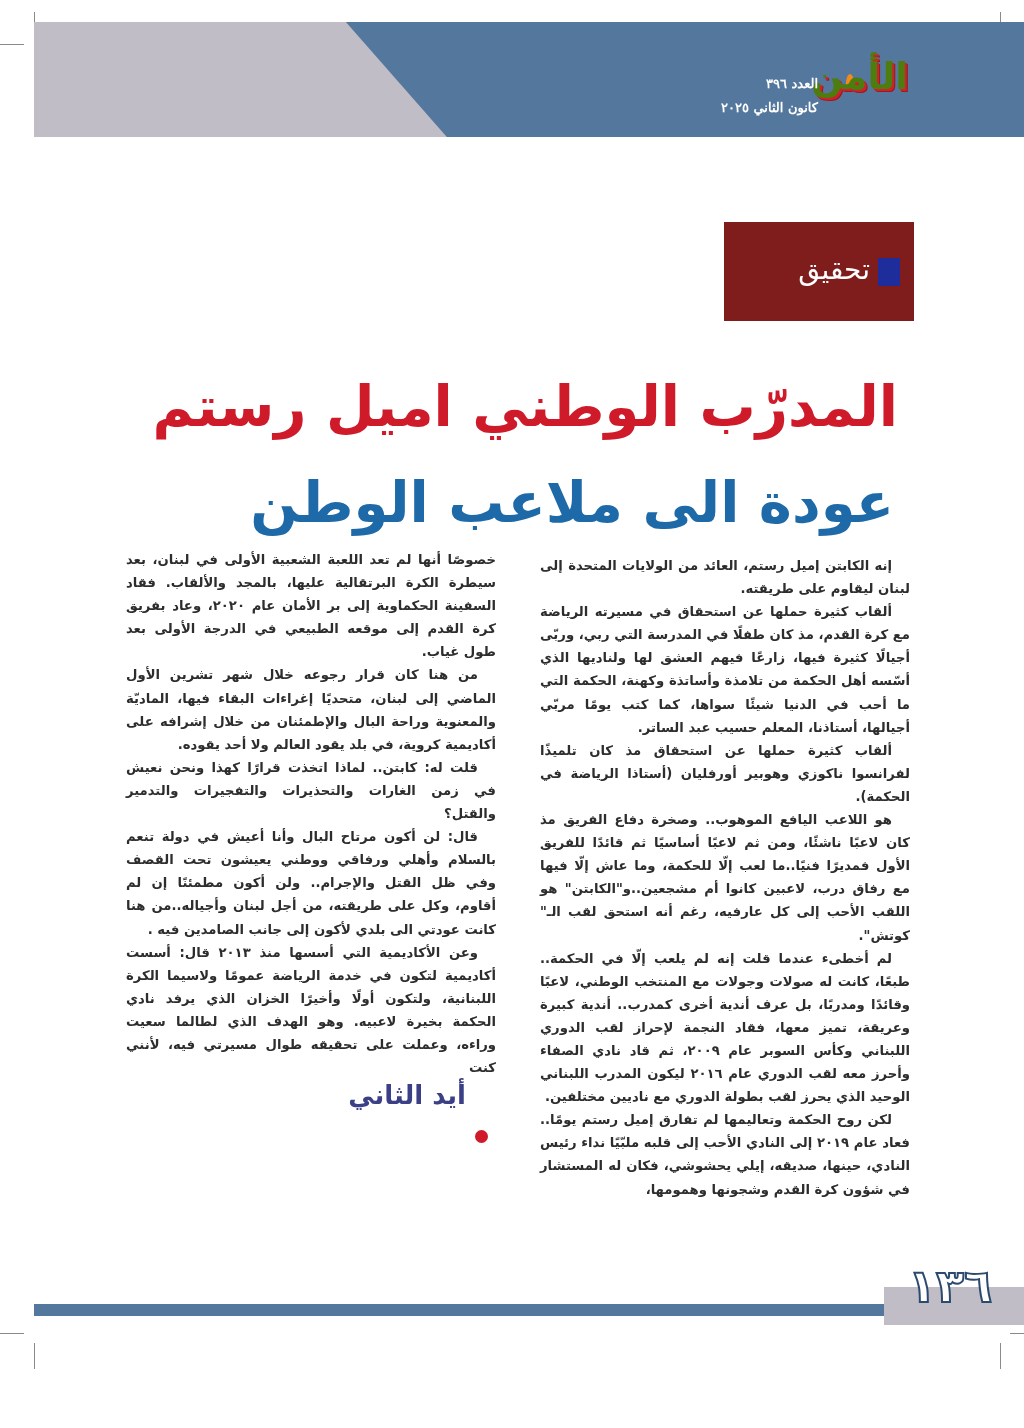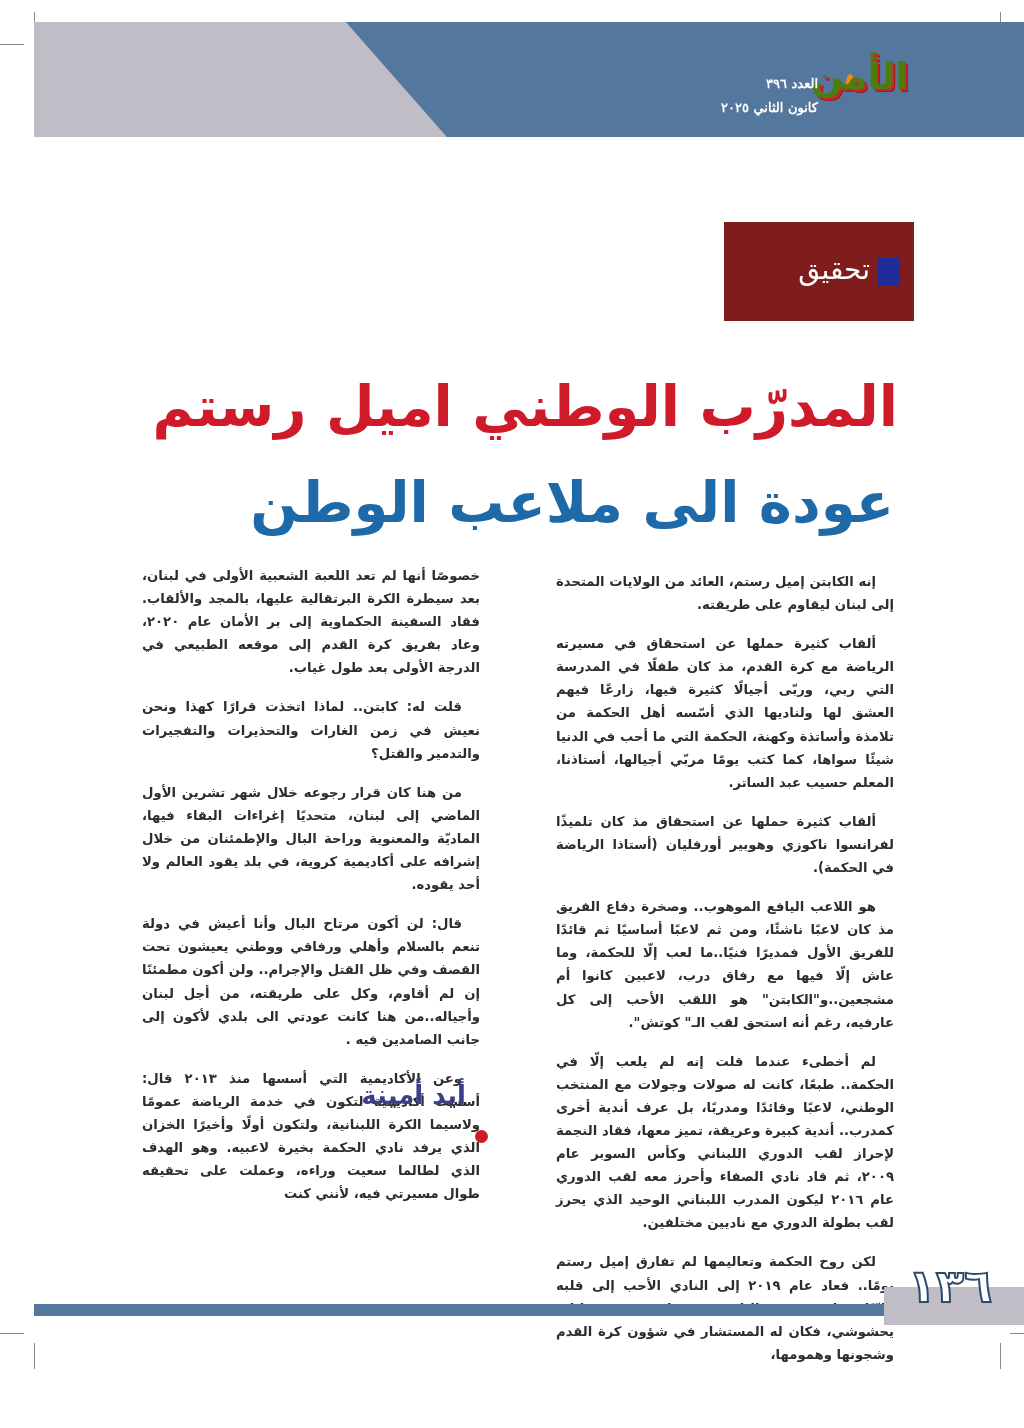--- a/index.html
+++ b/index.html
@@ -123,21 +123,21 @@
       position: absolute;
       width: 370px;
       font-family: "DejaVu Sans", sans-serif;
       font-weight: bold;
       font-size: 13.2px;
       line-height: 23.1px;
       color: #2d2d2d;
       text-align: justify;
     }
     .col p {
-      margin: 16px;
+      margin: 0;
       text-indent: 18px;
     }
     .col-right {
       left: 540px;
       top: 554px;
     }
     .col-left {
       left: 126px;
       top: 548px;
     }
@@ -234,29 +234,29 @@
   <p>إنه الكابتن إميل رستم، العائد من الولايات المتحدة إلى لبنان ليقاوم على طريقته.</p>
   <p>ألقاب كثيرة حملها عن استحقاق في مسيرته الرياضة مع كرة القدم، مذ كان طفلًا في المدرسة التي ربي، وربّى أجيالًا كثيرة فيها، زارعًا فيهم العشق لها ولناديها الذي أسّسه أهل الحكمة من تلامذة وأساتذة وكهنة، الحكمة التي ما أحب في الدنيا شيئًا سواها، كما كتب يومًا مربّي أجيالها، أستاذنا، المعلم حسيب عبد الساتر.</p>
   <p>ألقاب كثيرة حملها عن استحقاق مذ كان تلميذًا لفرانسوا ناكوزي وهوبير أورفليان (أستاذا الرياضة في الحكمة).</p>
   <p>هو اللاعب اليافع الموهوب.. وصخرة دفاع الفريق مذ كان لاعبًا ناشئًا، ومن ثم لاعبًا أساسيًا ثم قائدًا للفريق الأول فمديرًا فنيًا..ما لعب إلّا للحكمة، وما عاش إلّا فيها مع رفاق درب، لاعبين كانوا أم مشجعين..و"الكابتن" هو اللقب الأحب إلى كل عارفيه، رغم أنه استحق لقب الـ" كوتش".</p>
   <p>لم أخطىء عندما قلت إنه لم يلعب إلّا في الحكمة.. طبعًا، كانت له صولات وجولات مع المنتخب الوطني، لاعبًا وقائدًا ومدربًا، بل عرف أندية أخرى كمدرب.. أندية كبيرة وعريقة، تميز معها، فقاد النجمة لإحراز لقب الدوري اللبناني وكأس السوبر عام ٢٠٠٩، ثم قاد نادي الصفاء وأحرز معه لقب الدوري عام ٢٠١٦ ليكون المدرب اللبناني الوحيد الذي يحرز لقب بطولة الدوري مع ناديين مختلفين.</p>
   <p>لكن روح الحكمة وتعاليمها لم تفارق إميل رستم يومًا.. فعاد عام ٢٠١٩ إلى النادي الأحب إلى قلبه ملبّيًا نداء رئيس النادي، حينها، صديقه، إيلي يحشوشي، فكان له المستشار في شؤون كرة القدم وشجونها وهمومها،</p>
 </div>
 
 <div class="col col-left">
   <p style="text-indent:0;">خصوصًا أنها لم تعد اللعبة الشعبية الأولى في لبنان، بعد سيطرة الكرة البرتقالية عليها، بالمجد والألقاب. فقاد السفينة الحكماوية إلى بر الأمان عام ٢٠٢٠، وعاد بفريق كرة القدم إلى موقعه الطبيعي في الدرجة الأولى بعد طول غياب.</p>
+  <p>من هنا كان قرار رجوعه خلال شهر تشرين الأول الماضي إلى لبنان، متحديًا إغراءات البقاء فيها، الماديّة والمعنوية وراحة البال والإطمئنان من خلال إشرافه على أكاديمية كروية، في بلد يقود العالم ولا أحد يقوده.</p>
   <p>قلت له: كابتن.. لماذا اتخذت قرارًا كهذا ونحن نعيش في زمن الغارات والتحذيرات والتفجيرات والتدمير والقتل؟</p>
-  <p>من هنا كان قرار رجوعه خلال شهر تشرين الأول الماضي إلى لبنان، متحديًا إغراءات البقاء فيها، الماديّة والمعنوية وراحة البال والإطمئنان من خلال إشرافه على أكاديمية كروية، في بلد يقود العالم ولا أحد يقوده.</p>
   <p>قال: لن أكون مرتاح البال وأنا أعيش في دولة تنعم بالسلام وأهلي ورفاقي ووطني يعيشون تحت القصف وفي ظل القتل والإجرام.. ولن أكون مطمئنًا إن لم أقاوم، وكل على طريقته، من أجل لبنان وأجياله..من هنا كانت عودتي الى بلدي لأكون إلى جانب الصامدين فيه .</p>
   <p>وعن الأكاديمية التي أسسها منذ ٢٠١٣ قال: أسست أكاديمية لتكون في خدمة الرياضة عمومًا ولاسيما الكرة اللبنانية، ولتكون أولًا وأخيرًا الخزان الذي يرفد نادي الحكمة بخيرة لاعبيه. وهو الهدف الذي لطالما سعيت وراءه، وعملت على تحقيقه طوال مسيرتي فيه، لأنني كنت</p>
 </div>
 
 <div class="pullquote">
   <span class="pq-line" style="padding-right:30px;">
-    <span>أيد أمينة</span>
+    <span>أيد الثاني</span>
   </span>
   <span class="pq-line">
     <span class="dot"></span>
   </span>
 </div>
 
 <div class="footer-bar"></div>
 <div class="footer-box"></div>
 <div class="page-num">١٣٦</div>
 

